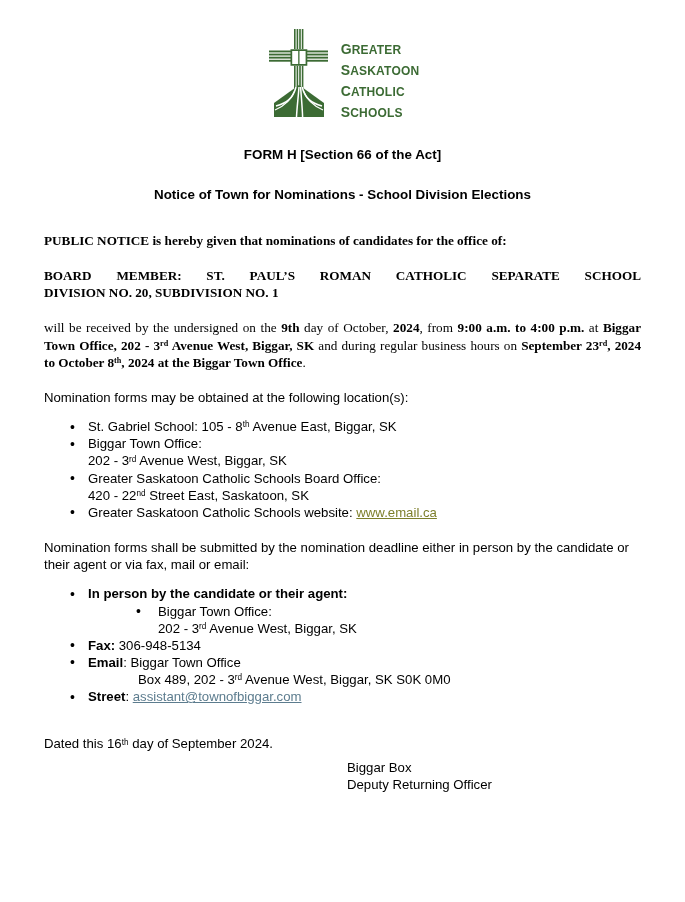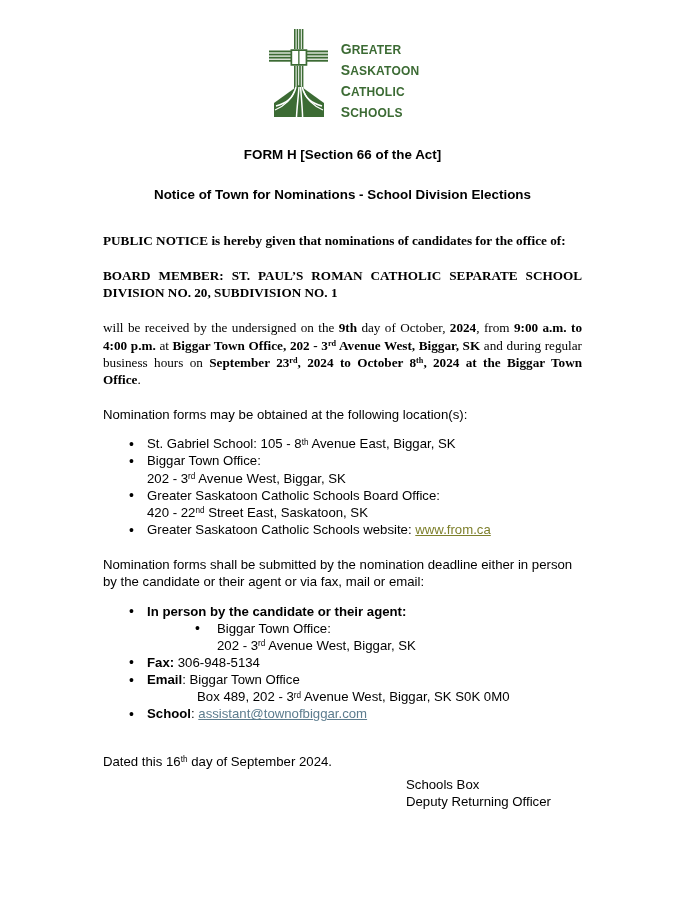--- a/index.html
+++ b/index.html
@@ -13,21 +13,21 @@
     font-family: "Liberation Sans", sans-serif;
     color: #000000;
     -webkit-font-smoothing: antialiased;
   }
   .page {
     position: relative;
     width: 685px;
     height: 902px;
     background: #ffffff;
     box-sizing: border-box;
-    padding: 0 103px;
+    padding: 0 44px;
   }
 
   
   .logo-block {
     display: flex;
     align-items: center;
     justify-content: center;
     padding-top: 24px;
     padding-bottom: 8px;
     gap: 9px;
@@ -245,21 +245,21 @@
     </li>
     <li>
       <span class="sub-line">Biggar Town Office:</span>
       <span class="sub-line"><span>202 - 3</span><sup>rd</sup><span> Avenue West, Biggar, SK</span></span>
     </li>
     <li>
       <span class="sub-line">Greater Saskatoon Catholic Schools Board Office:</span>
       <span class="sub-line"><span>420 - 22</span><sup>nd</sup><span> Street East, Saskatoon, SK</span></span>
     </li>
     <li>
-      <span>Greater Saskatoon Catholic Schools website: </span><a class="link-green" href="#">www.from.ca</a>
+      <span>Greater Saskatoon Catholic Schools website: </span><a class="link-green" href="#">www.email.ca</a>
     </li>
   </ul>
 
   <div class="gap-md"></div>
 
   <div class="body-text">Nomination forms shall be submitted by the nomination deadline either in person by the candidate or their agent or via fax, mail or email:</div>
 
   <div class="gap-sm"></div>
 
   <ul class="bullets">
@@ -273,28 +273,28 @@
       </ul>
     </li>
     <li>
       <span class="bold">Fax:</span><span> 306-948-5134</span>
     </li>
     <li>
       <span class="sub-line"><span class="bold">Email</span><span>: Biggar Town Office</span></span>
       <span class="sub-line indent-2"><span>Box 489, 202 - 3</span><sup>rd</sup><span> Avenue West, Biggar, SK  S0K 0M0</span></span>
     </li>
     <li>
-      <span class="bold">School</span><span>: </span><a class="link-blue" href="#">assistant@townofbiggar.com</a>
+      <span class="bold">Street</span><span>: </span><a class="link-blue" href="#">assistant@townofbiggar.com</a>
     </li>
   </ul>
 
   <div class="gap-lg"></div>
 
   <div class="dated-line">
     <span>Dated this 16</span><sup>th</sup><span> day of September 2024.</span>
   </div>
 
   <div class="signature">
-    <div>Schools Box</div>
+    <div>Biggar Box</div>
     <div>Deputy Returning Officer</div>
   </div>
 
 </div>
 
 </body></html>

